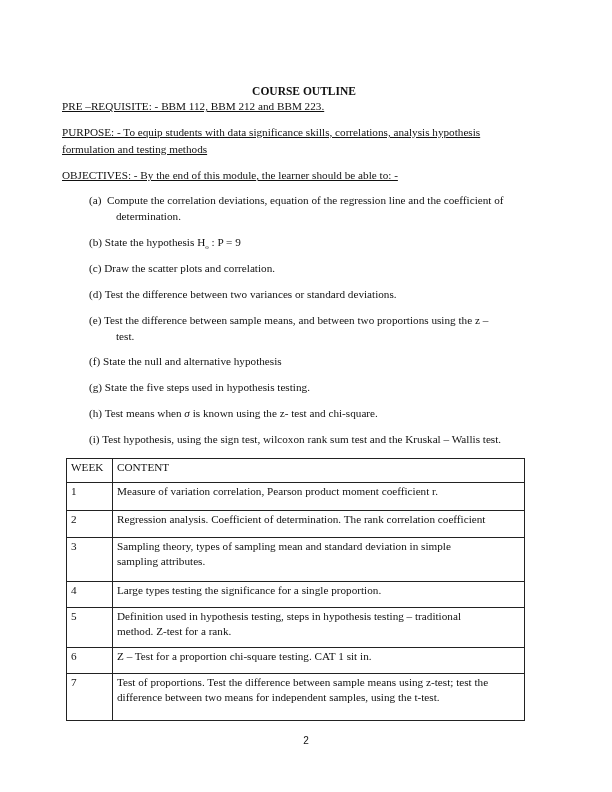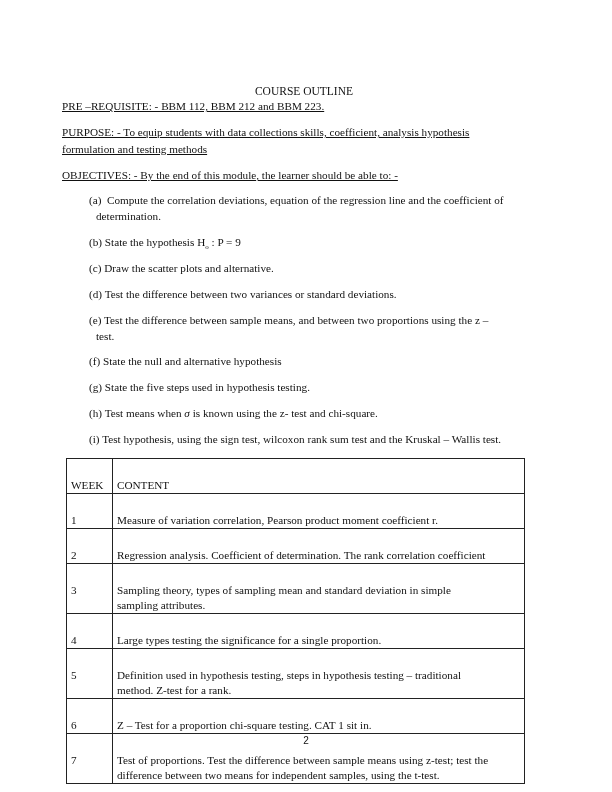--- a/index.html
+++ b/index.html
@@ -1,49 +1,49 @@
 <!DOCTYPE html>
 <html><head>
   <meta charset="utf-8">
   <style>
     html, body { margin: 0; padding: 0; background: #fff; }
     body { width: 612px; height: 792px; position: relative; overflow: hidden;
       font-family: "Liberation Serif", serif; color: #111; font-size: 11.2px; }
     .abs { position: absolute; white-space: nowrap; }
-    .title { left: 0; width: 608px; text-align: center; top: 85px; font-weight: normal; font-size: 11.5px; }
+    .title { left: 0; width: 608px; text-align: center; top: 85px; font-weight: bold; font-size: 11.5px; }
     .line { left: 62px; text-decoration: underline; }
     .obj { left: 89px; }
-    .cont { left: 96px; text-align: right; }
+    .cont { left: 116px; text-align: right; }
     table { position: absolute; left: 66px; top: 458px; width: 459px; border-collapse: collapse;
       font-family: "Liberation Serif", serif; font-size: 11.2px; }
-    td { border: 1px solid #222; vertical-align: top; padding: 19px 4px 0 4px; line-height: 15px; }
+    td { border: 1px solid #222; vertical-align: top; padding: 1px 4px 0 4px; line-height: 15px; }
     td.wk { width: 37px; }
     .pageno { left: 0; width: 612px; text-align: center; top: 735px; font-family: "Liberation Sans", sans-serif; font-size: 10px; }
     sub { font-size: 7px; }
   </style>
 </head>
 <body>
 
 <div class="abs title">COURSE OUTLINE</div>
 <div class="abs line" style="top:100px">PRE –REQUISITE: - BBM 112, BBM 212 and BBM 223.</div>
-<div class="abs line" style="top:126px">PURPOSE: - To equip students with data collections skills, coefficient, analysis hypothesis</div>
+<div class="abs line" style="top:126px">PURPOSE: - To equip students with data significance skills, correlations, analysis hypothesis</div>
 <div class="abs line" style="top:143px">formulation and testing methods</div>
 <div class="abs line" style="top:169px">OBJECTIVES: - By the end of this module, the learner should be able to: -</div>
 
 <div class="abs obj" style="top:194px">
   <span>(a)</span>&nbsp;&nbsp;<span>Compute the correlation deviations, equation of the regression line and the coefficient of</span>
 </div>
 <div class="abs cont" style="top:210px">determination.</div>
 
 <div class="abs obj" style="top:236px">
   <span>(b)</span> <span>State the hypothesis H</span><sub>o</sub><span> : P = 9</span>
 </div>
 
 <div class="abs obj" style="top:262px">
-  <span>(c)</span> <span>Draw the scatter plots and alternative.</span>
+  <span>(c)</span> <span>Draw the scatter plots and correlation.</span>
 </div>
 <div class="abs obj" style="top:288px">
   <span>(d)</span> <span>Test the difference between two variances or standard deviations.</span>
 </div>
 <div class="abs obj" style="top:314px">
   <span>(e)</span> <span>Test the difference between sample means, and between two proportions using the z –</span>
 </div>
 <div class="abs cont" style="top:330px">test.</div>
 
 <div class="abs obj" style="top:355px">

